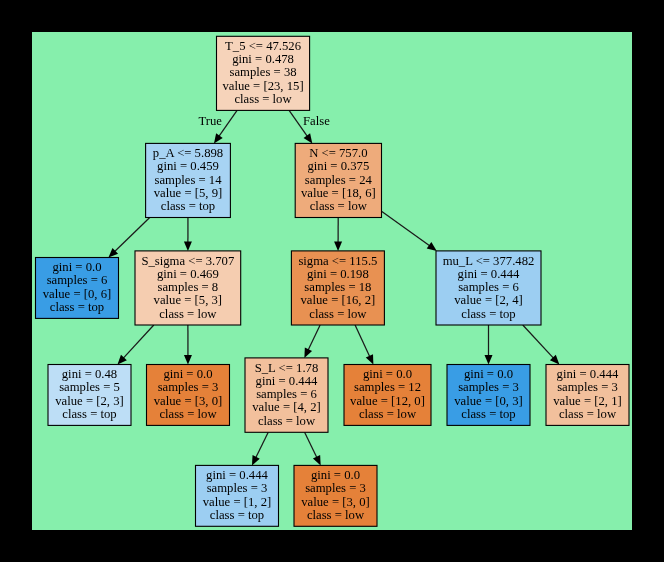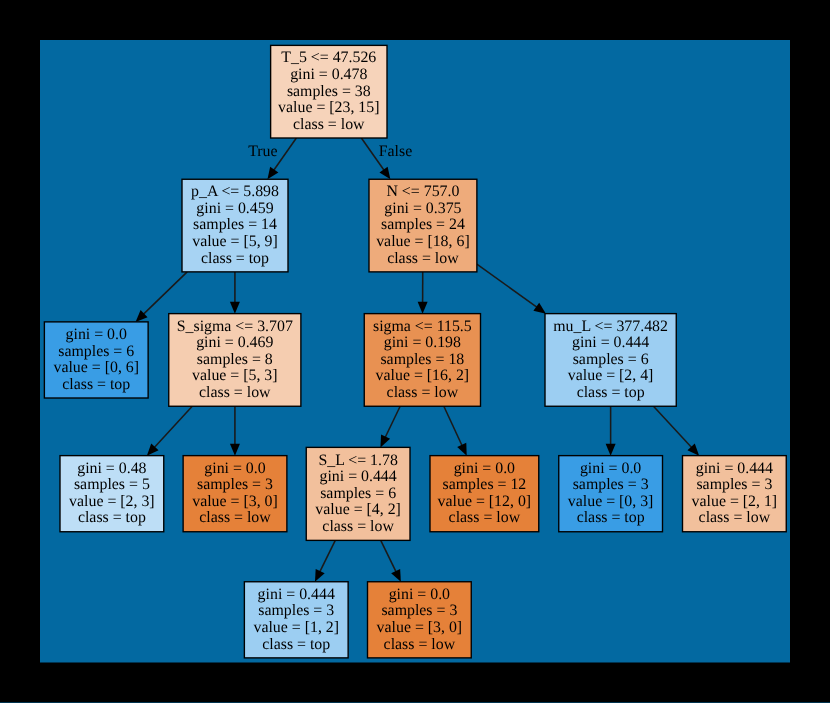--- a/index.html
+++ b/index.html
@@ -1,19 +1,19 @@
 <!DOCTYPE html>
 <html><head>
 <meta charset="utf-8">
 <title>Decision Tree</title>
 <style>
   html,body{margin:0;padding:0;}
   body{width:664px;height:562px;background:#000;overflow:hidden;
        font-family:"Liberation Serif","DejaVu Serif",serif;}
-  #canvas{position:absolute;left:32px;top:32px;width:600px;height:498px;background:#0369a1;}
+  #canvas{position:absolute;left:32px;top:32px;width:600px;height:498px;background:#86efac;}
   svg{display:block;}
   .nodetext{font-family:"Liberation Serif","DejaVu Serif",serif;font-size:12.7px;fill:#000;text-anchor:middle;}
   .edgelabel{font-family:"Liberation Serif","DejaVu Serif",serif;font-size:12.7px;fill:#000;}
 </style>
 </head>
 <body>
 
 <div id="canvas">
   <svg id="tree-svg" width="600" height="498" viewBox="0 0 600 498">
     <g id="edge-layer">

